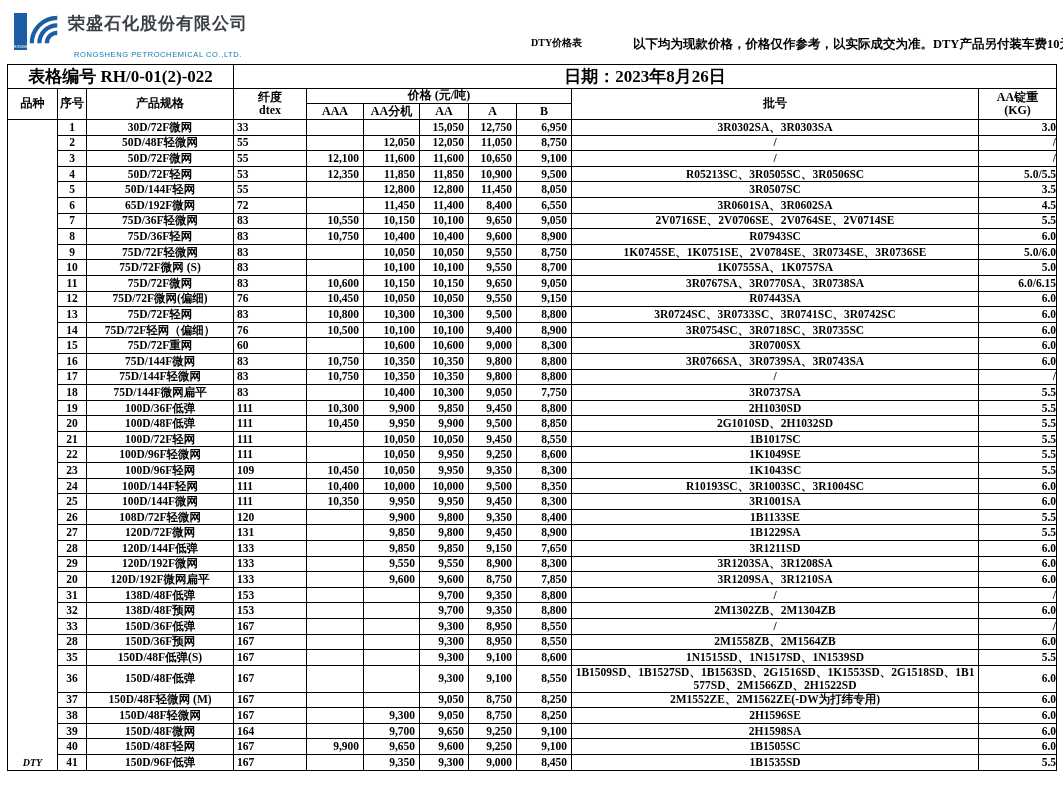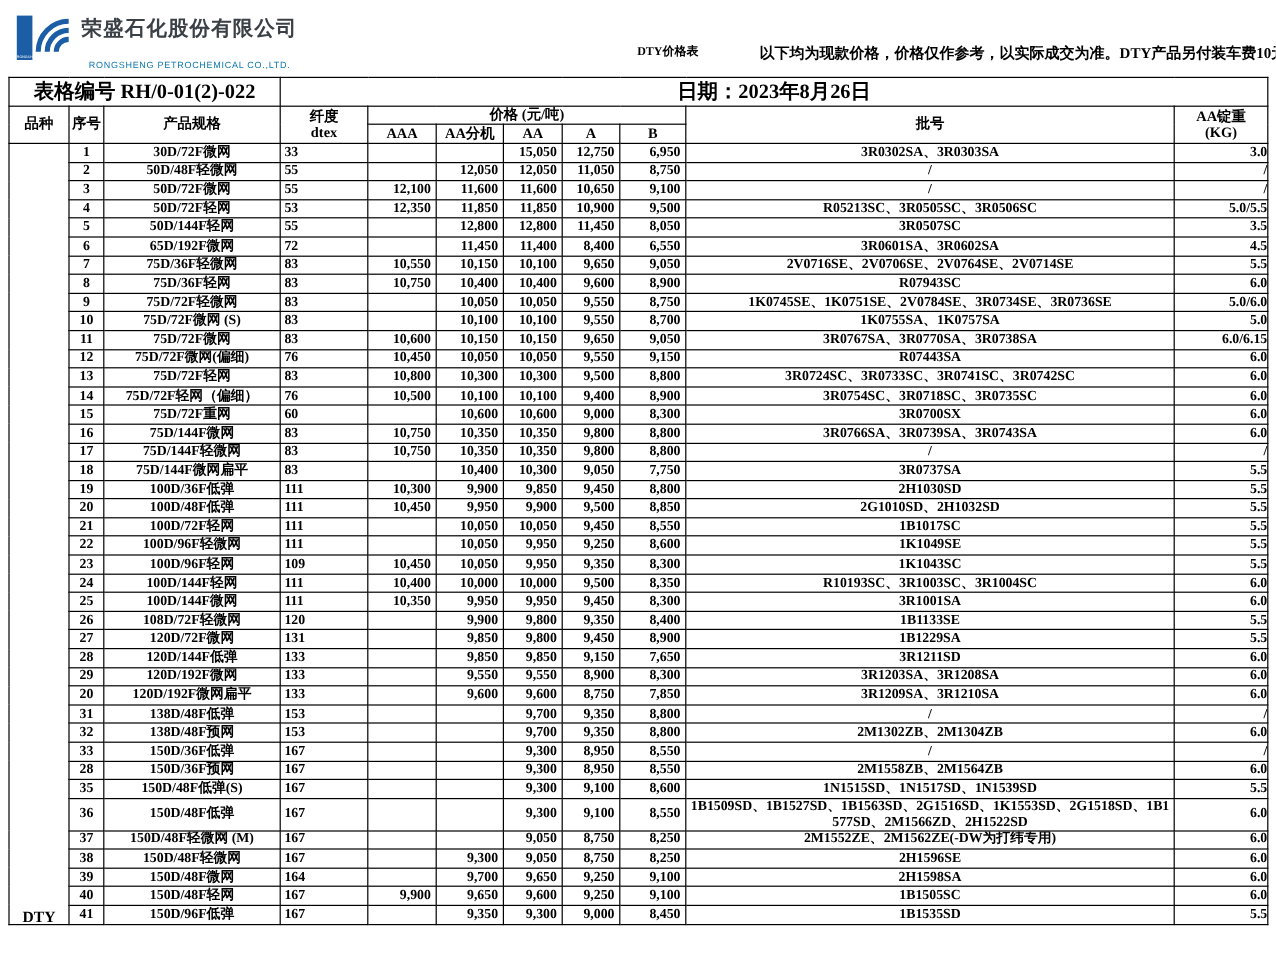--- a/index.html
+++ b/index.html
@@ -35,21 +35,21 @@
   .price-table tbody td { height: 15.6px; font-size: 11.5px; vertical-align: middle; line-height: 1.12; }
   td.c-seq    { text-align: center; }
   td.c-spec   { text-align: center; padding: 0 3px; white-space: nowrap; }
   td.c-dtex   { text-align: left; padding: 0 3px; }
   td.c-num    { text-align: right; padding: 0 4px; }
   td.c-batch  { text-align: center; padding: 0 3px; word-break: break-all; }
   td.c-weight { text-align: right; }
 
   td.cat-cell { position: relative; }
   .cat-label { position: absolute; top: 637px; left: 0; width: 100%; text-align: center;
-               font-size: 13px; font-weight: bold; }
+               font-size: 10px; font-weight: bold; font-style: italic; }
 </style>
 </head>
 <body>
 
 <div class="logo">
   <div class="logo-bar">
     <div class="logo-bar-text">RONGSHENG</div>
   </div>
   <span class="logo-mark">
     <svg width="32" height="32" viewBox="0 0 34 34">

